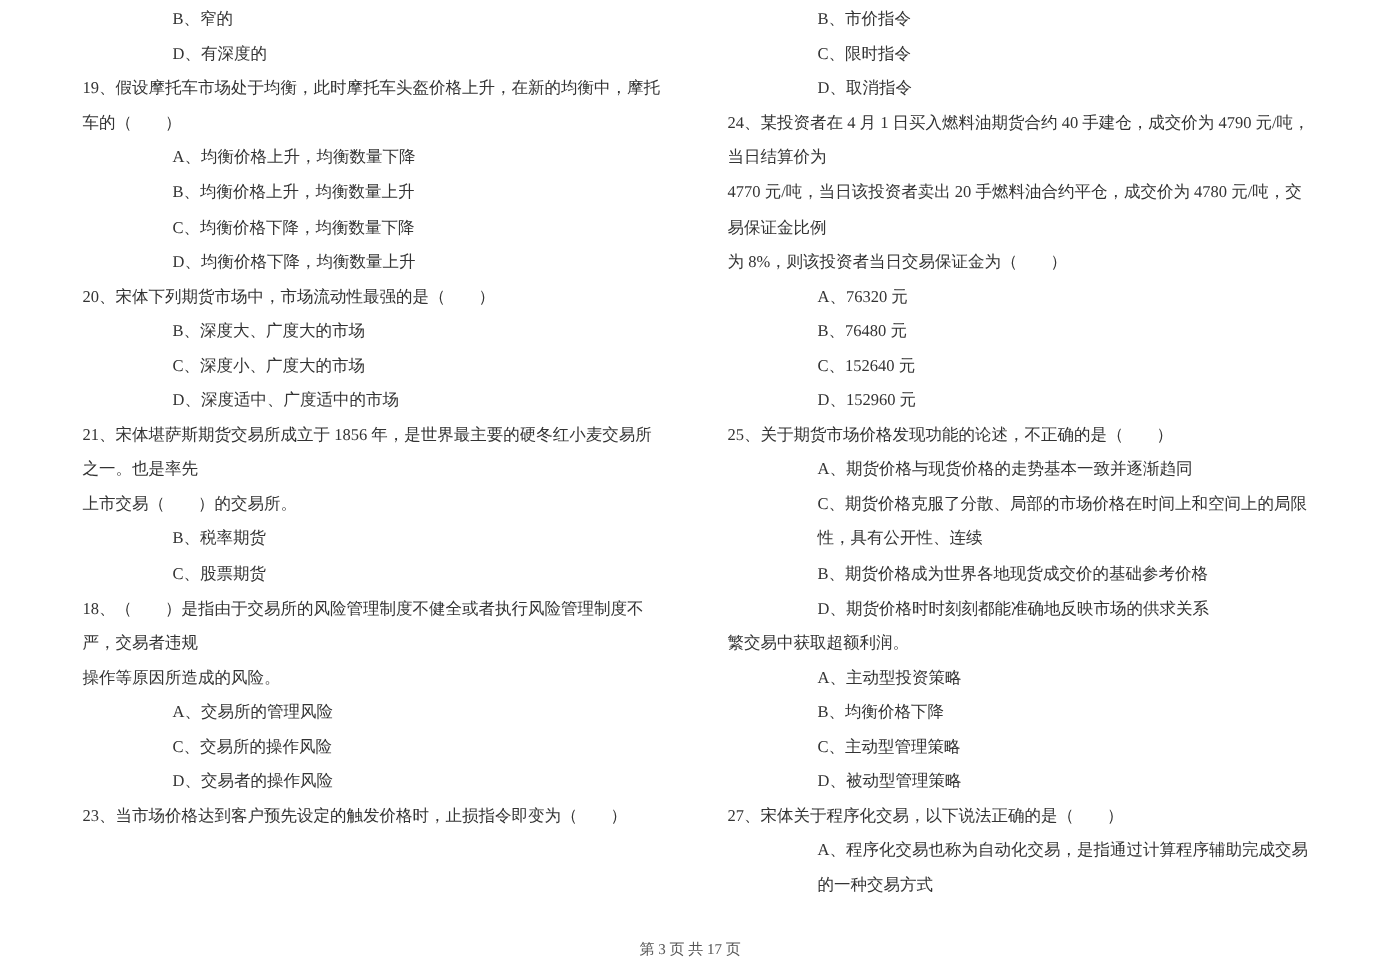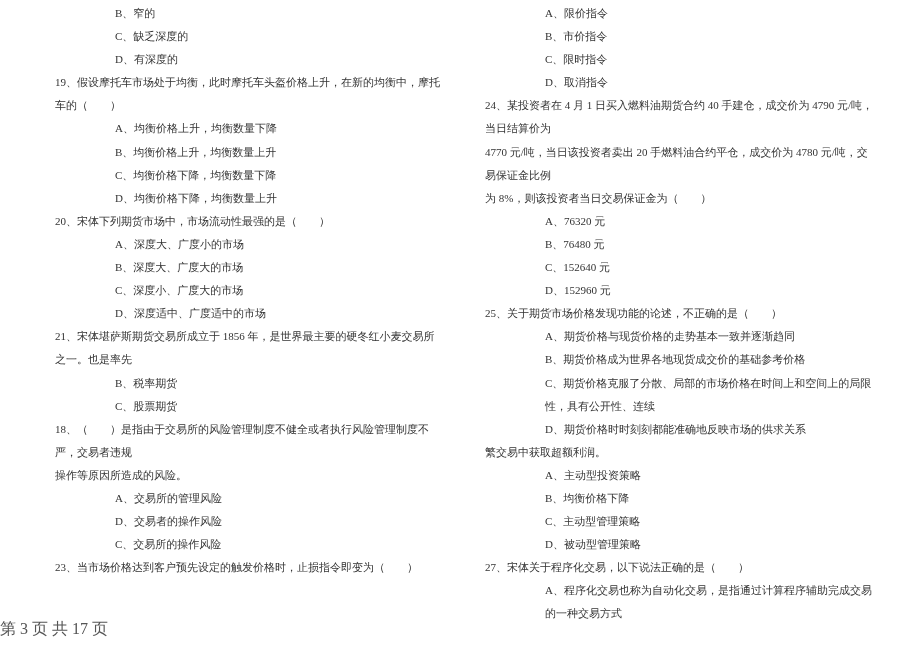--- a/index.html
+++ b/index.html
@@ -26,75 +26,73 @@
     .option {
       padding-left: 70px;
     }
     .question {
       padding-left: 10px;
     }
     .question-cont {
       padding-left: 10px;
     }
     .footer {
-      text-align: left;
-      font-size: 16px;
+      text-align: center;
+      font-size: 10px;
       color: #555;
       position: absolute;
       bottom: 10px;
       left: 0;
       right: 0;
       margin-top: 24px;
     }
   </style>
 </head>
 <body>
 
 <div class="page">
   <div class="column">
     <div class="option">B、窄的</div>
-    <div class="option">C、缺乏深度的</div>
     <div class="option">D、有深度的</div>
     <div class="question">19、假设摩托车市场处于均衡，此时摩托车头盔价格上升，在新的均衡中，摩托车的（　　）</div>
     <div class="option">A、均衡价格上升，均衡数量下降</div>
     <div class="option">B、均衡价格上升，均衡数量上升</div>
     <div class="option">C、均衡价格下降，均衡数量下降</div>
     <div class="option">D、均衡价格下降，均衡数量上升</div>
     <div class="question">20、宋体下列期货市场中，市场流动性最强的是（　　）</div>
-    <div class="option">A、深度大、广度小的市场</div>
     <div class="option">B、深度大、广度大的市场</div>
     <div class="option">C、深度小、广度大的市场</div>
     <div class="option">D、深度适中、广度适中的市场</div>
     <div class="question">21、宋体堪萨斯期货交易所成立于 1856 年，是世界最主要的硬冬红小麦交易所之一。也是率先</div>
+    <div class="question-cont">上市交易（　　）的交易所。</div>
     <div class="option">B、税率期货</div>
     <div class="option">C、股票期货</div>
     <div class="question">18、（　　）是指由于交易所的风险管理制度不健全或者执行风险管理制度不严，交易者违规</div>
     <div class="question-cont">操作等原因所造成的风险。</div>
     <div class="option">A、交易所的管理风险</div>
+    <div class="option">C、交易所的操作风险</div>
     <div class="option">D、交易者的操作风险</div>
-    <div class="option">C、交易所的操作风险</div>
     <div class="question">23、当市场价格达到客户预先设定的触发价格时，止损指令即变为（　　）</div>
   </div>
 
   <div class="column">
-    <div class="option">A、限价指令</div>
     <div class="option">B、市价指令</div>
     <div class="option">C、限时指令</div>
     <div class="option">D、取消指令</div>
     <div class="question">24、某投资者在 4 月 1 日买入燃料油期货合约 40 手建仓，成交价为 4790 元/吨，当日结算价为</div>
     <div class="question-cont">4770 元/吨，当日该投资者卖出 20 手燃料油合约平仓，成交价为 4780 元/吨，交易保证金比例</div>
     <div class="question-cont">为 8%，则该投资者当日交易保证金为（　　）</div>
     <div class="option">A、76320 元</div>
     <div class="option">B、76480 元</div>
     <div class="option">C、152640 元</div>
     <div class="option">D、152960 元</div>
     <div class="question">25、关于期货市场价格发现功能的论述，不正确的是（　　）</div>
     <div class="option">A、期货价格与现货价格的走势基本一致并逐渐趋同</div>
+    <div class="option">C、期货价格克服了分散、局部的市场价格在时间上和空间上的局限性，具有公开性、连续</div>
     <div class="option">B、期货价格成为世界各地现货成交价的基础参考价格</div>
-    <div class="option">C、期货价格克服了分散、局部的市场价格在时间上和空间上的局限性，具有公开性、连续</div>
     <div class="option">D、期货价格时时刻刻都能准确地反映市场的供求关系</div>
     <div class="question-cont">繁交易中获取超额利润。</div>
     <div class="option">A、主动型投资策略</div>
     <div class="option">B、均衡价格下降</div>
     <div class="option">C、主动型管理策略</div>
     <div class="option">D、被动型管理策略</div>
     <div class="question">27、宋体关于程序化交易，以下说法正确的是（　　）</div>
     <div class="option">A、程序化交易也称为自动化交易，是指通过计算程序辅助完成交易的一种交易方式</div>
 
   </div>

